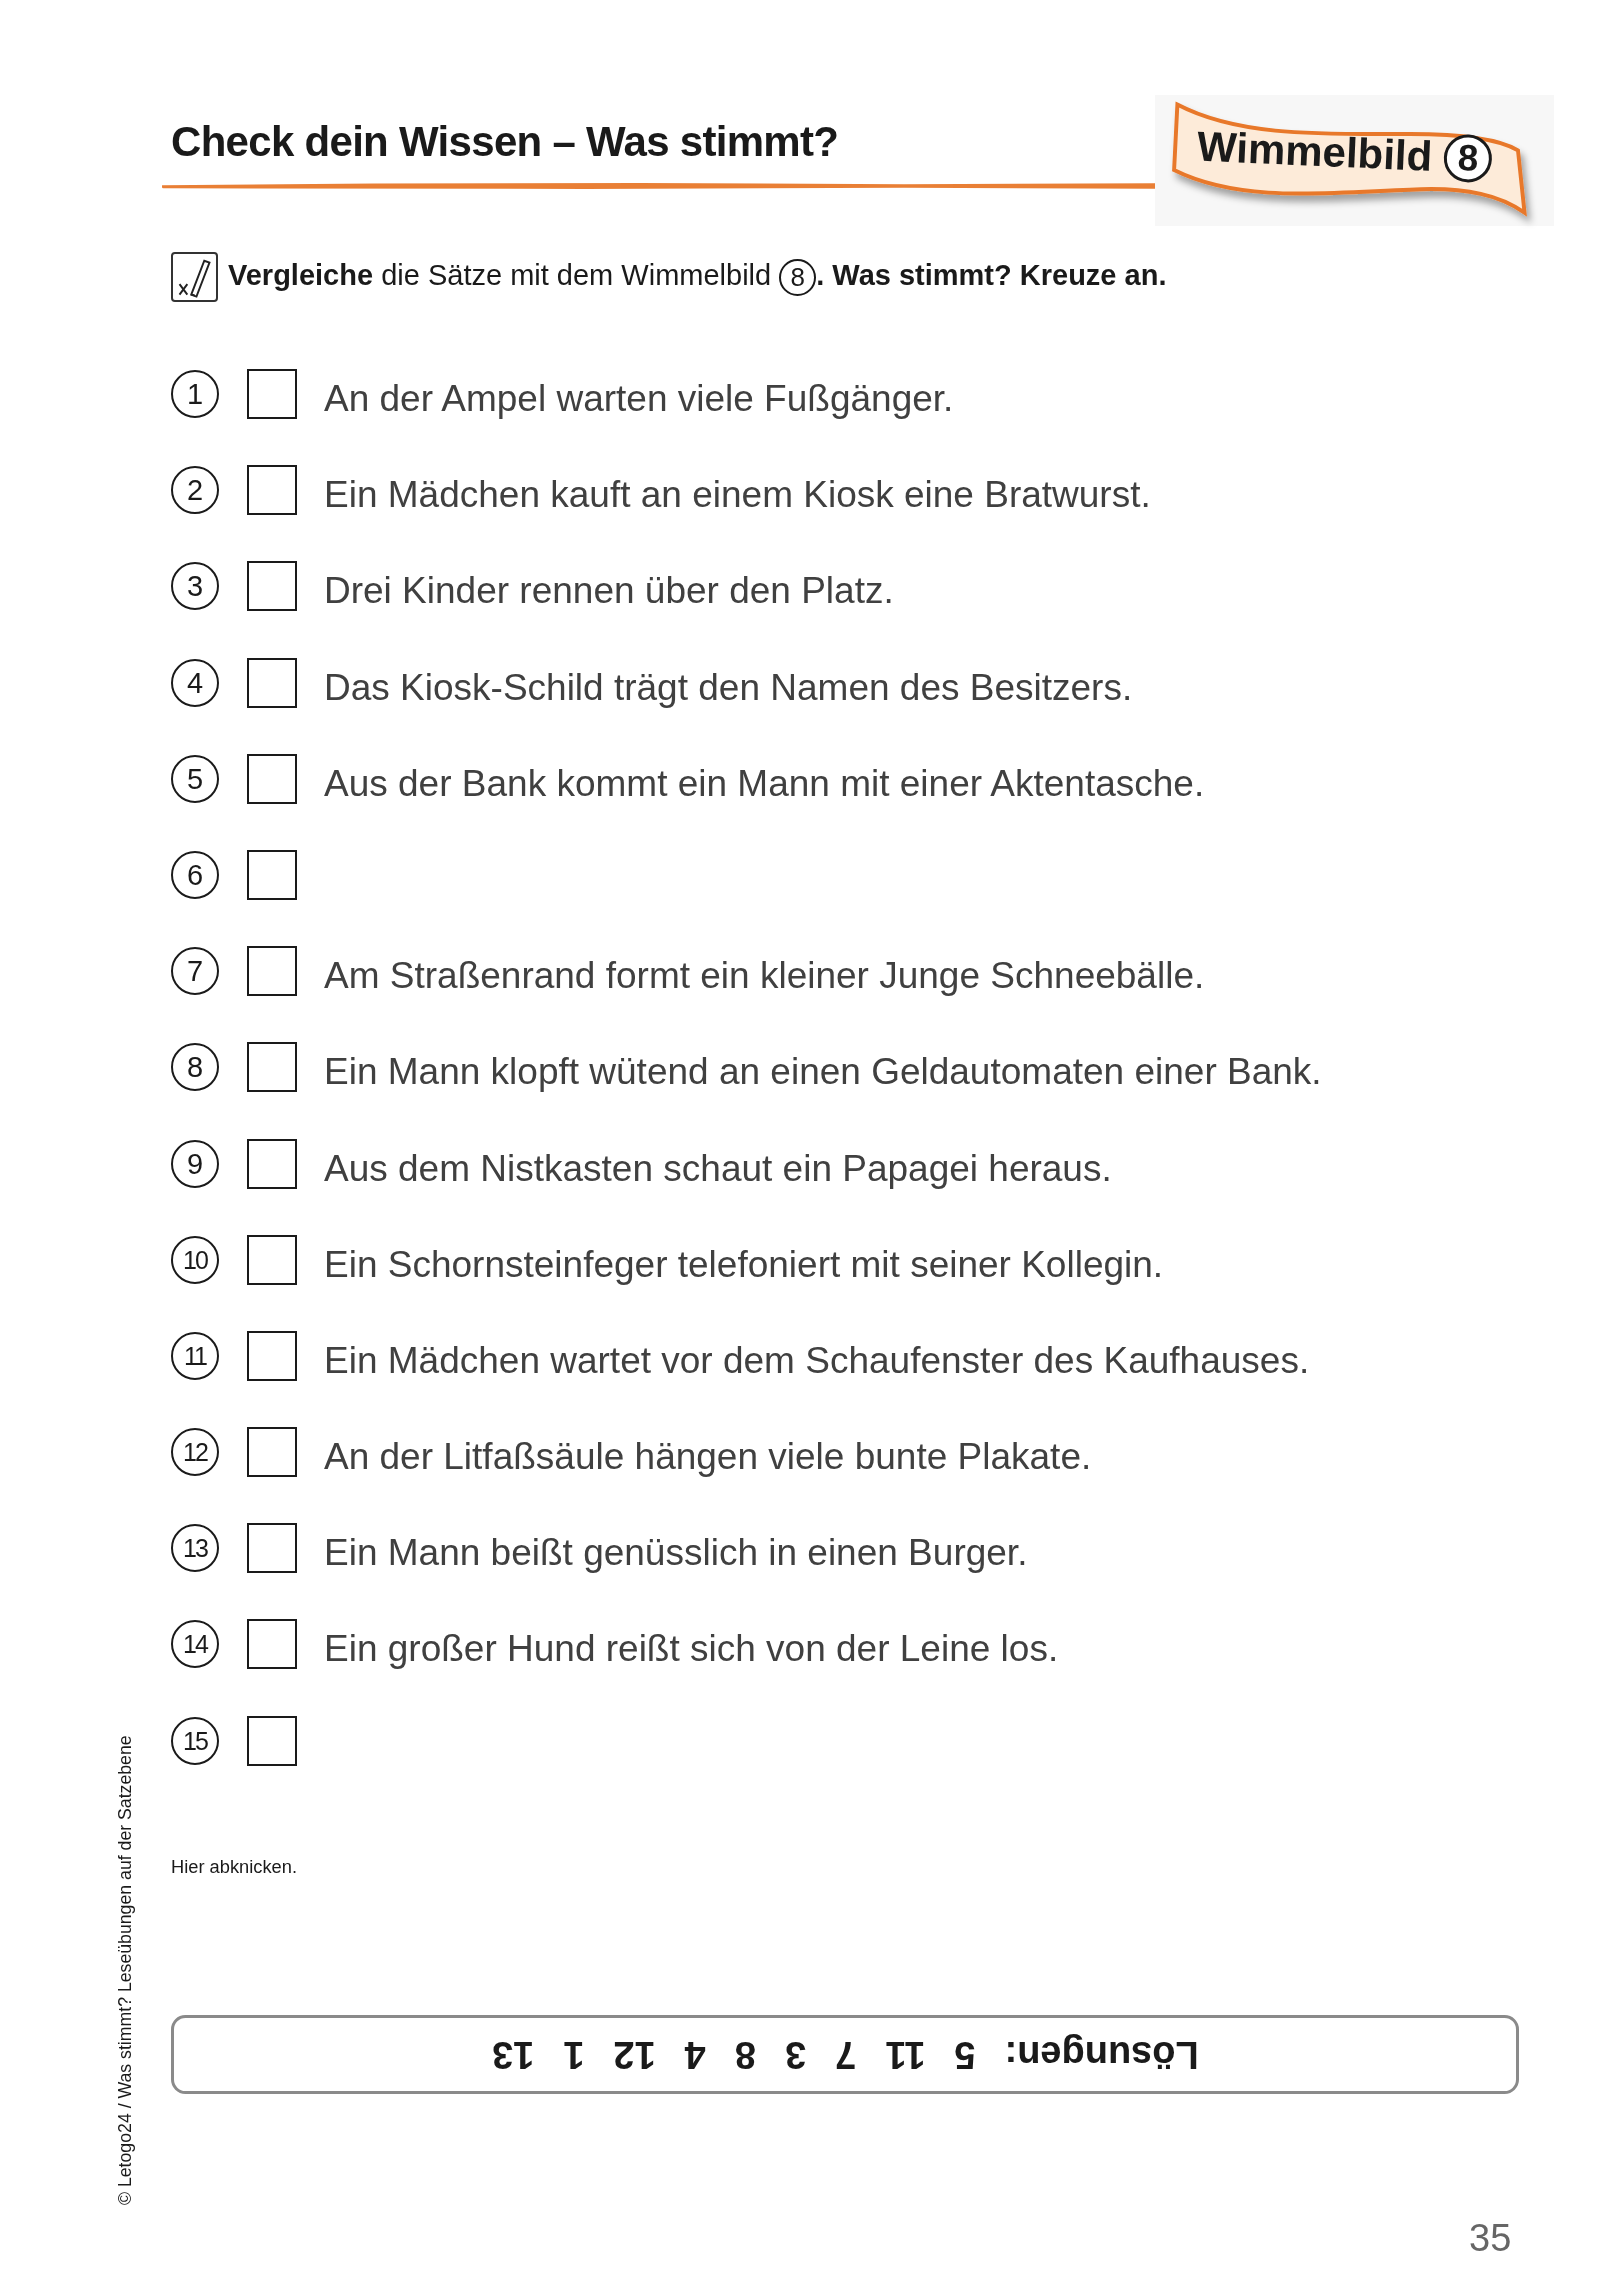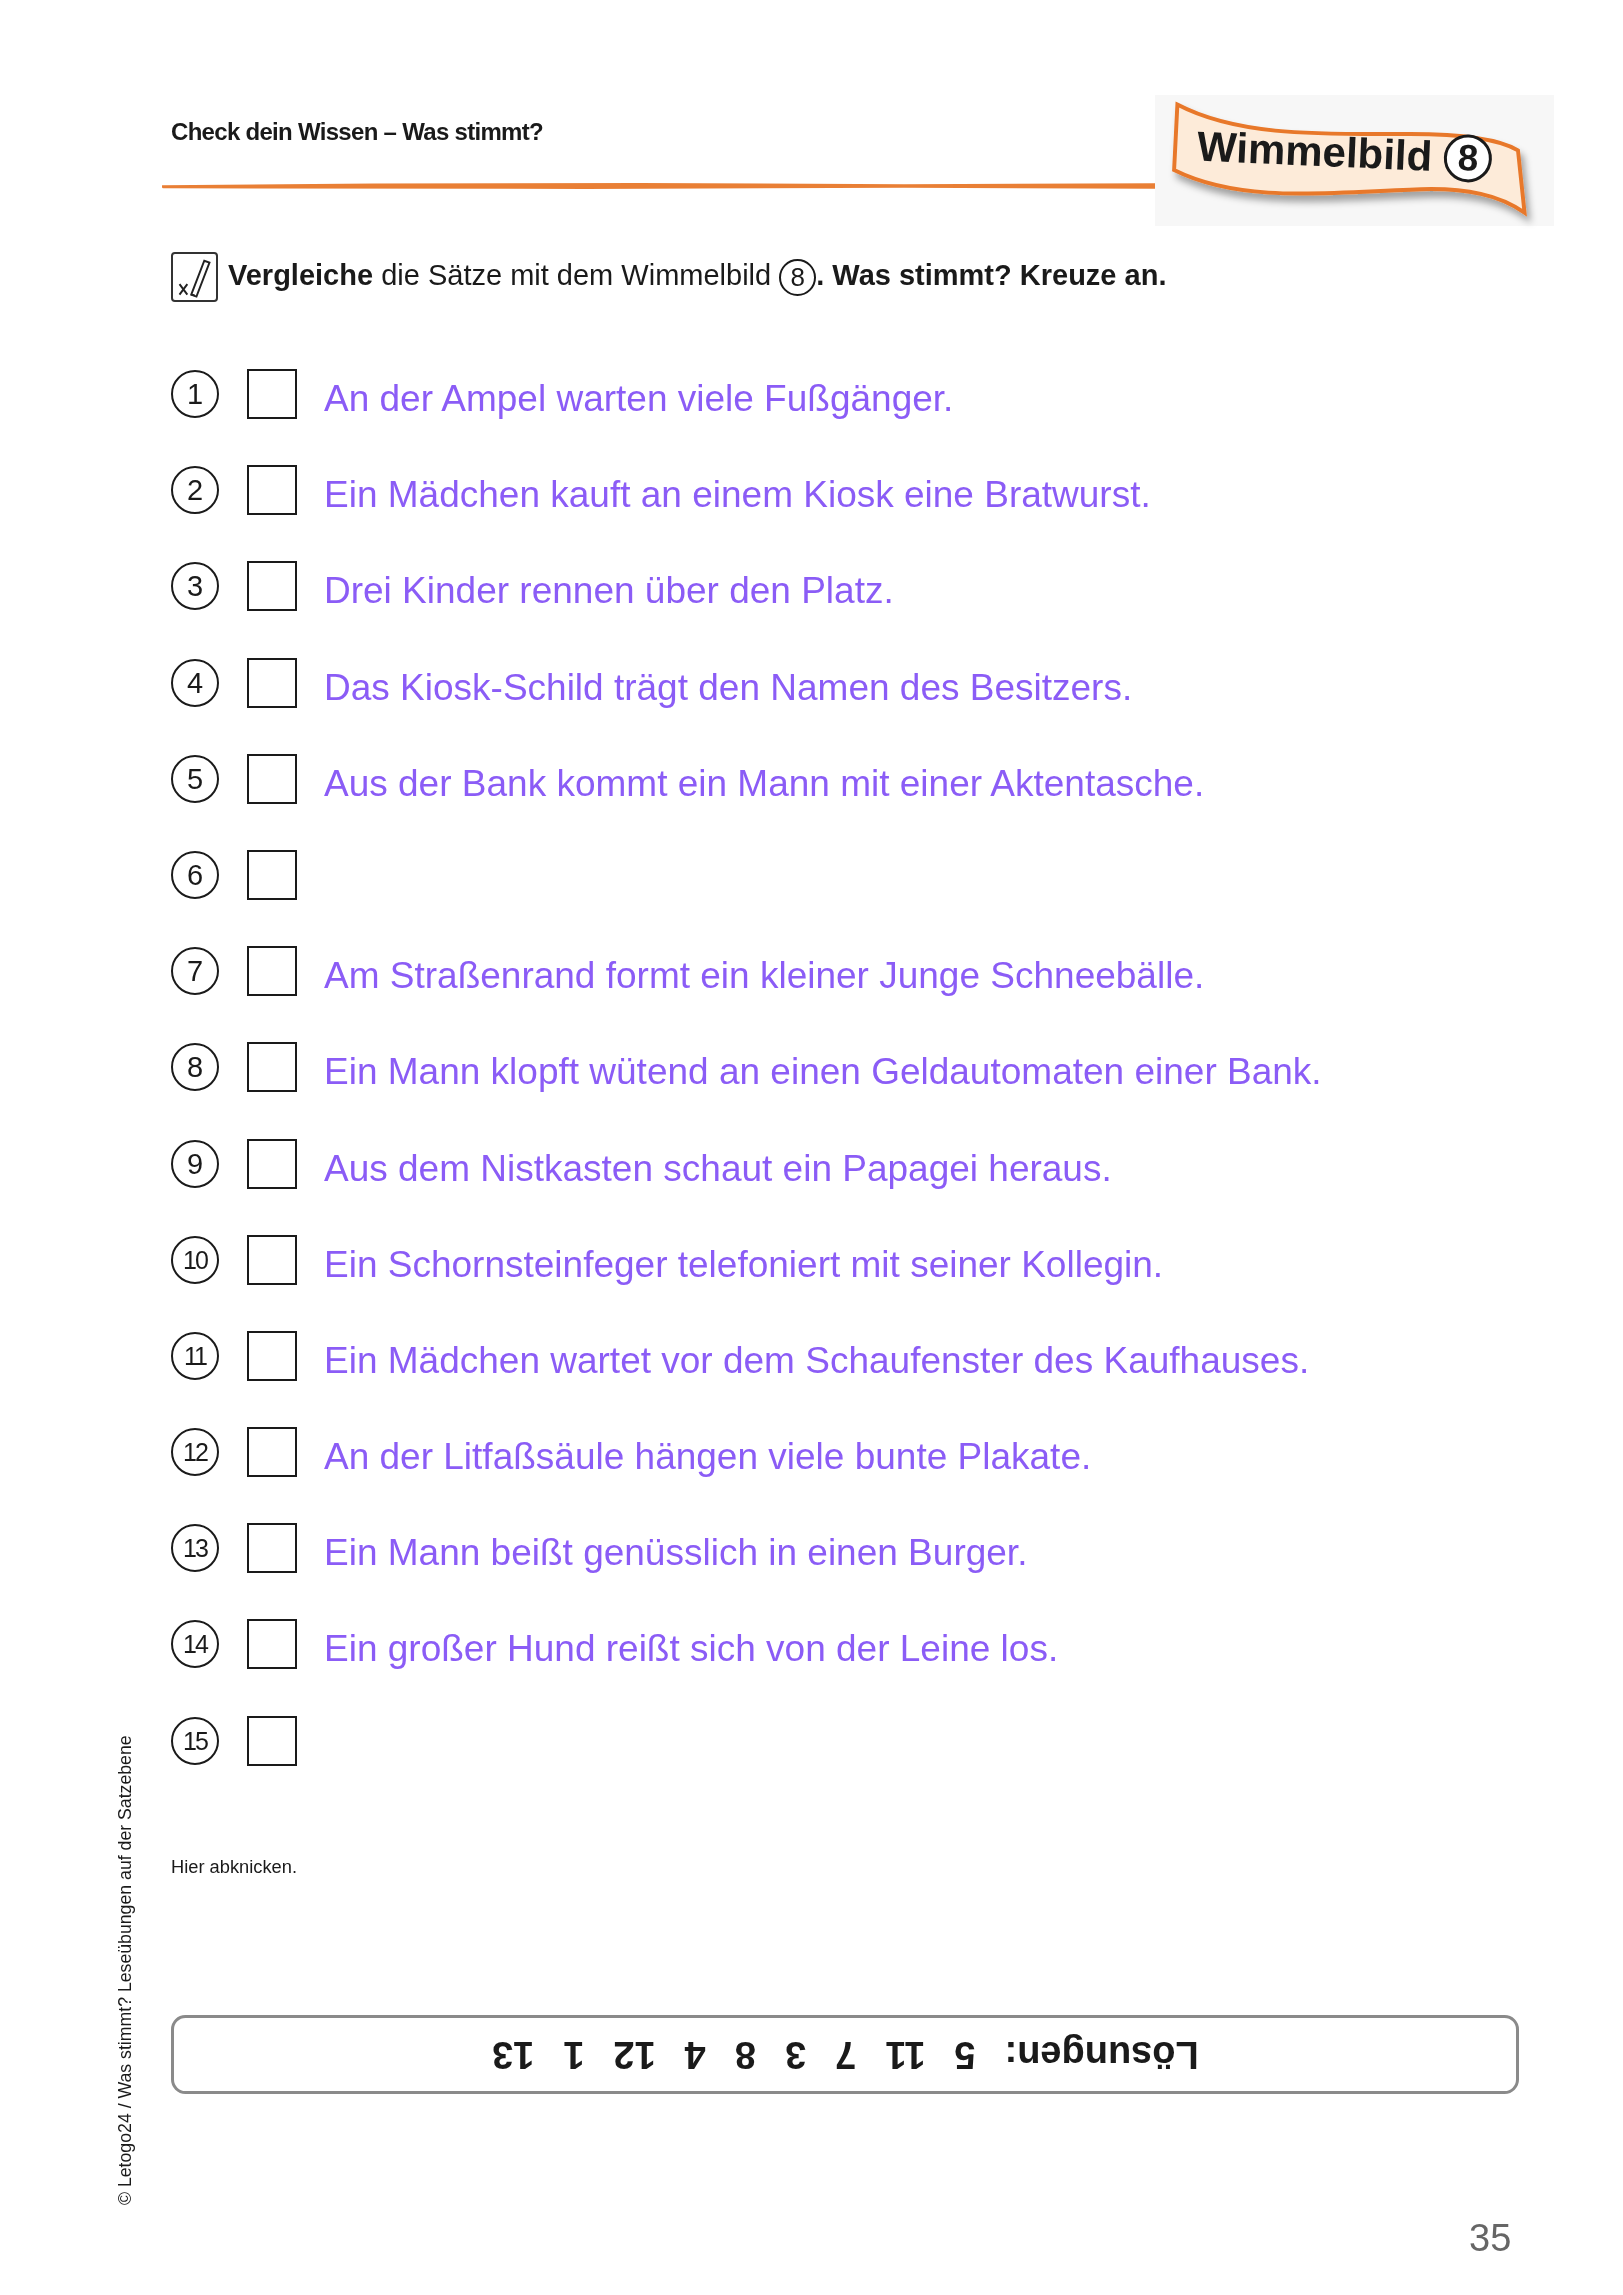--- a/index.html
+++ b/index.html
@@ -2,21 +2,21 @@
 <html style="font-size:10.5px"><head>
   <meta charset="utf-8">
   <style>
     html, body { margin: 0; padding: 0; }
     body {
       width: 1623px; height: 2295px; position: relative; background: #ffffff;
       font-family: "Liberation Sans", "DejaVu Sans", sans-serif; color: #1a1a1a; overflow: hidden;
     }
     .title {
       position: absolute; left: 171px; top: 118px;
-      font-size: 24px; font-weight: bold; letter-spacing: -0.7px; color: #1a1a1a;
+      font-size: 42px; font-weight: bold; letter-spacing: -0.7px; color: #1a1a1a;
     }
     .orange-line {
       position: absolute; left: 162px; top: 183px; width: 1060px; height: 5.9px;
       background: #e8782a; border-radius: 2.6px; opacity: 0.95;
       clip-path: polygon(0 40%, 20% 10%, 45% 0, 70% 20%, 100% 0, 100% 100%, 70% 80%, 40% 100%, 0 90%);
     }
     .banner-bg {
       position: absolute; left: 1155px; top: 95px; width: 399px; height: 131px; background: #f7f7f7;
     }
     .banner {
@@ -51,21 +51,21 @@
     }
     .num {
       width: 48px; height: 48px; border: 2.6px solid #1a1a1a; border-radius: 50%; box-sizing: border-box;
       display: flex; align-items: center; justify-content: center; font-size: 29px; margin-right: 27.5px;
     }
     .num.two { font-size: 25px; letter-spacing: -2px; }
     .checkbox {
       width: 50px; height: 50px; border: 2.6px solid #1a1a1a; box-sizing: border-box; background: #fff;
       margin-right: 27.5px; cursor: pointer;
     }
-    .sentence { font-size: 37px; color: #8b5cf6; margin-top: 10px; }
+    .sentence { font-size: 37px; color: #404040; margin-top: 10px; }
     .fold {
       position: absolute; left: 171px; top: 1845px; width: 1348px; display: flex; align-items: flex-start; gap: 9.2px; flex-direction: column;
     }
     .fold .dash { flex: 1; border-top: 2px dashed #555; height: 0; }
     .fold .label { font-size: 18.3px; color: #1a1a1a; }
     .solution-box {
       position: absolute; left: 171px; top: 2015px; width: 1348px; height: 79px;
       border: 3.3px solid #8a8a8a; border-radius: 14.4px; box-sizing: border-box; background: #fff;
       display: flex; align-items: center; justify-content: center;
     }

